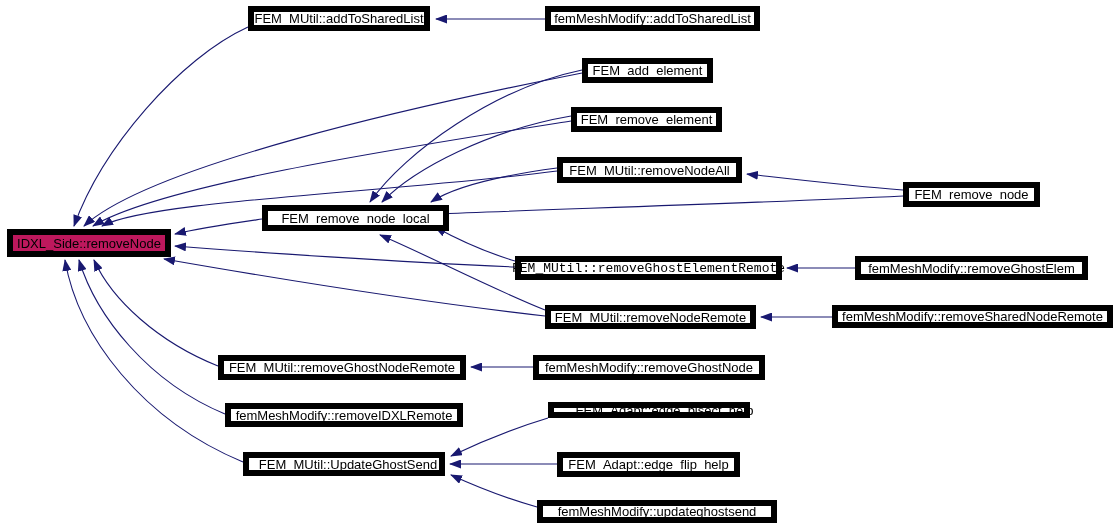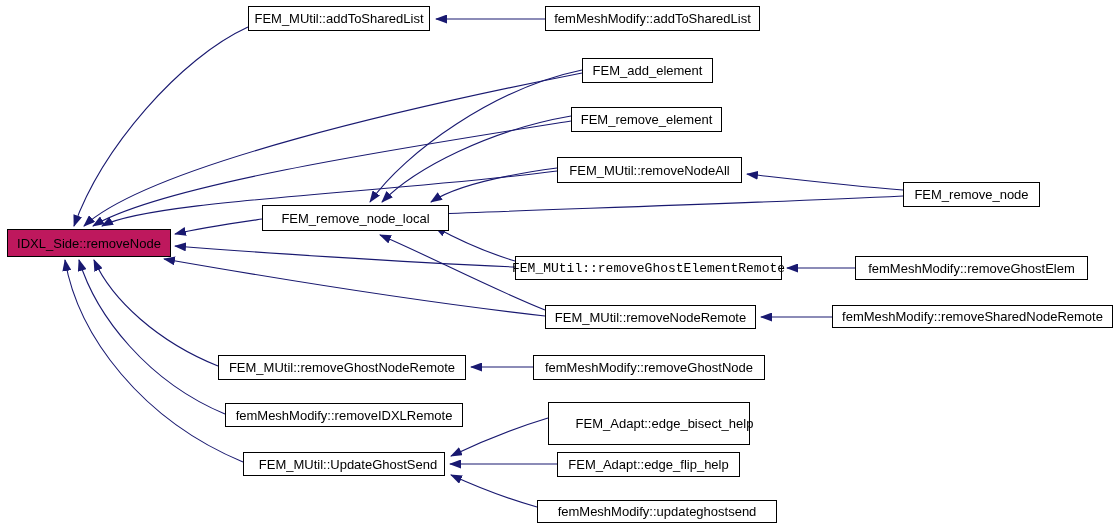--- a/index.html
+++ b/index.html
@@ -22,21 +22,21 @@
     width: 1117px;
     height: 528px;
   }
   .edge {
     fill: none;
     stroke-width: 1.1px;
   }
   .node {
     position: absolute;
     box-sizing: border-box;
-    border: 1px solid #000000;
+    border: 6px solid #000000;
     background: #ffffff;
     color: #000000;
     font-size: 13px;
     line-height: 1;
     display: flex;
     align-items: center;
     justify-content: center;
     white-space: nowrap;
     cursor: pointer;
   }
@@ -92,17 +92,17 @@
       <div class="node" style="left: 262px; top: 205px; width: 187px; height: 26px;">FEM_remove_node_local</div>
       <div class="node highlight" style="left: 7px; top: 229px; width: 164px; height: 28px;">IDXL_Side::removeNode</div>
       <div class="node" style="left: 515px; top: 256px; width: 267px; height: 24px; font-family: Liberation Mono, monospace;">FEM_MUtil::removeGhostElementRemote</div>
       <div class="node" style="left: 855px; top: 256px; width: 233px; height: 24px;">femMeshModify::removeGhostElem</div>
       <div class="node" style="left: 545px; top: 305px; width: 211px; height: 24px;">FEM_MUtil::removeNodeRemote</div>
       <div class="node" style="left: 832px; top: 305px; width: 281px; height: 23px;">femMeshModify::removeSharedNodeRemote</div>
       <div class="node" style="left: 218px; top: 355px; width: 248px; height: 25px;">FEM_MUtil::removeGhostNodeRemote</div>
       <div class="node" style="left: 533px; top: 355px; width: 232px; height: 25px;">femMeshModify::removeGhostNode</div>
       <div class="node" style="left: 225px; top: 403px; width: 238px; height: 24px;">femMeshModify::removeIDXLRemote</div>
       <div class="node" style="left: 243px; top: 452px; width: 202px; height: 24px; padding-left: 8px;">FEM_MUtil::UpdateGhostSend</div>
-      <div class="node" style="left: 548px; top: 402px; width: 202px; height: 43px; padding-left: 31px;">FEM_Adapt::edge_bisect_help</div>
+      <div class="node" style="left: 548px; top: 402px; width: 202px; height: 16px; padding-left: 31px;">FEM_Adapt::edge_bisect_help</div>
       <div class="node" style="left: 557px; top: 452px; width: 183px; height: 25px;">FEM_Adapt::edge_flip_help</div>
       <div class="node" style="left: 537px; top: 500px; width: 240px; height: 23px;">femMeshModify::updateghostsend</div>
     </div>
 </div>
 
 </body></html>

